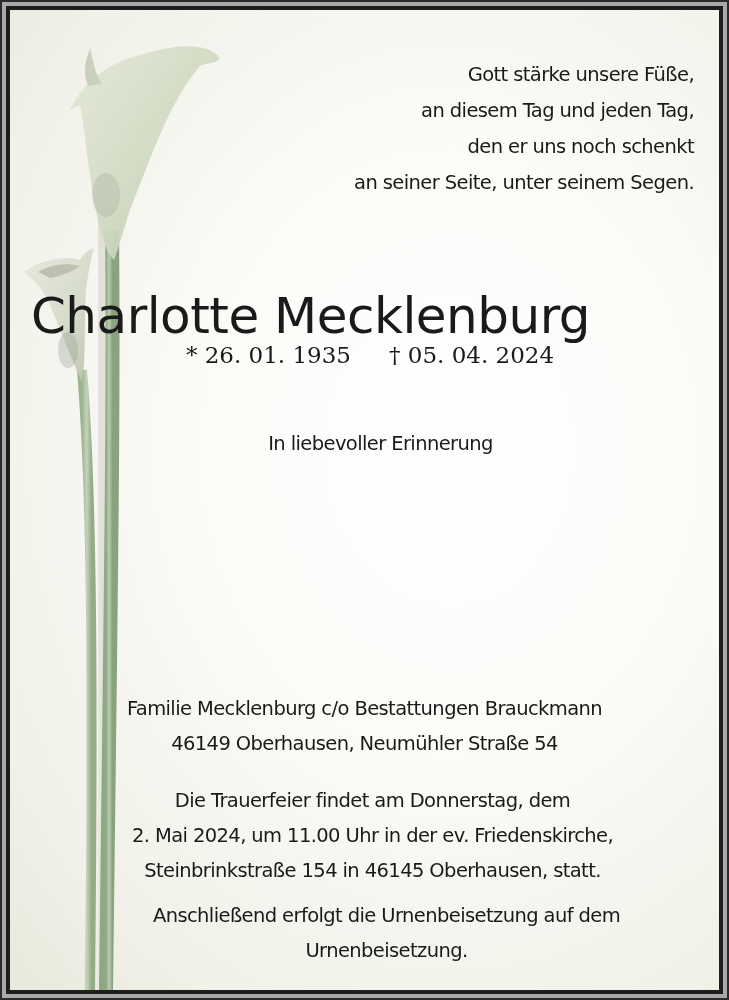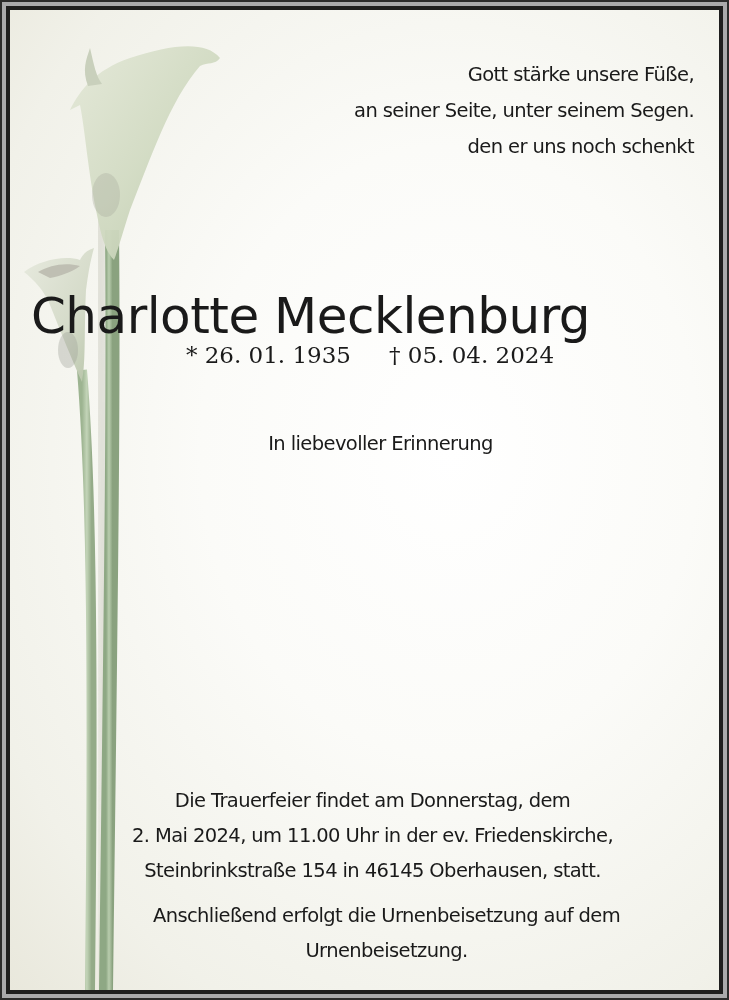--- a/index.html
+++ b/index.html
@@ -74,37 +74,42 @@
     <ellipse cx="96" cy="185" rx="14" ry="22" fill="#a9ad9e" opacity="0.35"></ellipse>
 
     <path d="M14 262 C30 250, 55 245, 70 250 C72 246, 76 240, 84 238 C80 252, 78 265, 76 280
              C74 320, 76 350, 72 372 C62 350, 50 320, 40 295 C34 280, 24 270, 14 262 Z" fill="url(#petalG2)" opacity="0.95"></path>
     <path d="M28 262 C40 255, 55 252, 70 256 C62 262, 50 266, 40 268 Z" fill="#bfbfb3"></path>
     <ellipse cx="58" cy="340" rx="10" ry="18" fill="#9c9e95" opacity="0.35"></ellipse>
   </svg>
 
   <div class="poem sans">
     <div>Gott stärke unsere Füße,</div>
+    <div>an diesem Tag und jeden Tag,</div>
+    <div>den er uns noch schenkt</div>
     <div>an seiner Seite, unter seinem Segen.</div>
-    <div>den er uns noch schenkt</div>
   </div>
 
   <div class="name sans">Charlotte Mecklenburg</div>
 
   <div class="dates serif">
     <span>*</span>
     <span>26. 01. 1935</span><span class="gap"></span><span>†</span>
     <span>05. 04. 2024</span>
   </div>
 
   <div class="center-block memory sans">
     <div>In liebevoller Erinnerung</div>
   </div>
 
 
+  <div class="center-block address sans">
+    <div>Familie Mecklenburg c/o Bestattungen Brauckmann</div>
+    <div>46149 Oberhausen, Neumühler Straße 54</div>
+  </div>
 
   <div class="center-block ceremony sans">
     <div>Die Trauerfeier findet am Donnerstag, dem</div>
     <div>2. Mai 2024, um 11.00 Uhr in der ev. Friedenskirche,</div>
     <div>Steinbrinkstraße 154 in 46145 Oberhausen, statt.</div>
   </div>
 
   <div class="center-block burial sans">
     <div>Anschließend erfolgt die Urnenbeisetzung auf dem</div>
     <div>Urnenbeisetzung.</div>

